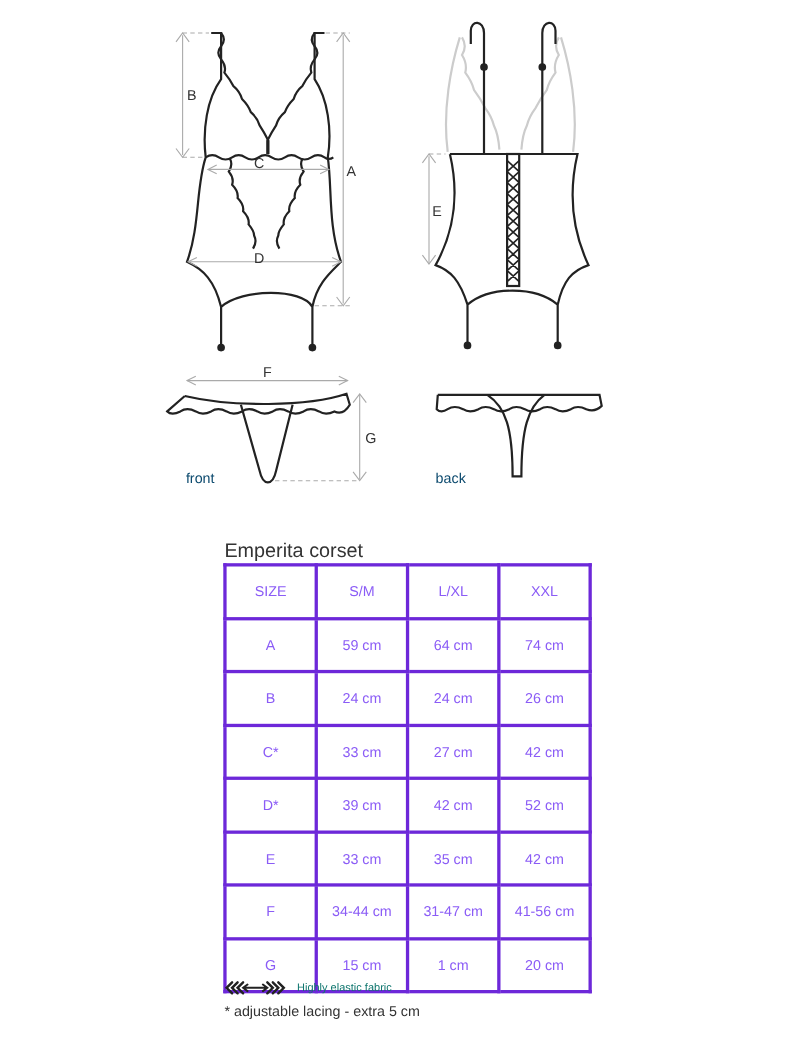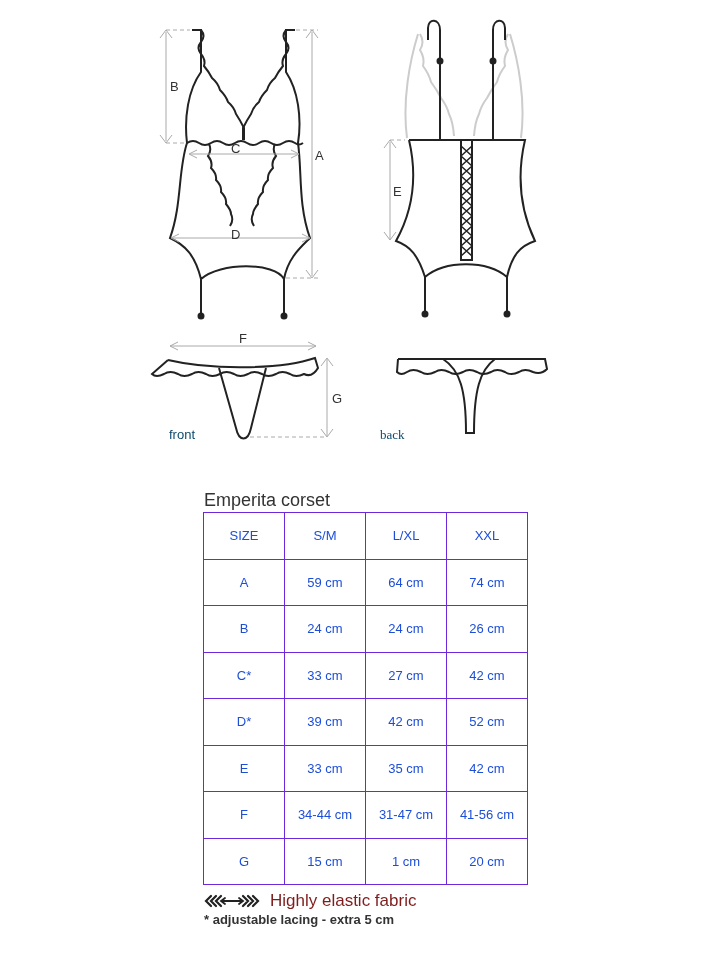--- a/index.html
+++ b/index.html
@@ -3,25 +3,25 @@
 <meta charset="utf-8">
 <style>
   html, body { margin:0; padding:0; background:#ffffff; }
   body { width:717px; height:960px; position:relative; overflow:hidden;
          font-family:"Liberation Sans", sans-serif; color:#2a2a2a; }
   svg.diagram { position:absolute; left:0; top:0; }
   .dimlabel { position:absolute; font-size:13px; color:#333; }
   .viewlabel { position:absolute; font-size:13px; color:#0c4a6e; }
   .table-title { position:absolute; left:204px; top:490px; font-size:18px; color:#333; }
   table.size { position:absolute; left:203px; top:512px; border-collapse:collapse; }
-  table.size td { width:80px; height:45.5px; border:1px solid #6d28d9; text-align:center;
-                  font-size:13px; color:#1d4ed8; padding:0; }
-  .legend1 { position:absolute; left:204px; top:891px; font-size:17px; color:#7f1d1d; display:flex; align-items:center; }
+  table.size td { width:80px; height:45.5px; border:3px solid #6d28d9; text-align:center;
+                  font-size:13px; color:#8b5cf6; padding:0; }
+  .legend1 { position:absolute; left:204px; top:891px; font-size:10px; color:#0f766e; display:flex; align-items:center; }
   .legend1 .ico { width:56px; height:14px; margin-right:10px; }
-  .legend2 { position:absolute; left:204px; top:912px; font-size:13px; color:#333;font-weight:bold; }
+  .legend2 { position:absolute; left:204px; top:912px; font-size:13px; color:#333; }
 </style>
 </head>
 <body>
 
 <svg class="diagram" width="717" height="470" viewBox="0 0 717 470">
   <defs>
     <marker id="ah" markerWidth="10" markerHeight="10" refX="0" refY="5" orient="auto" markerUnits="userSpaceOnUse">
       <path d="M8,0 L0,5 L8,10" fill="none" stroke="#aaa" stroke-width="1"></path>
     </marker>
   </defs>
@@ -103,21 +103,21 @@
 </svg>
 
 <div class="dimlabel" style="left:170px;top:79px;">B</div>
 <div class="dimlabel" style="left:315px;top:148px;">A</div>
 <div class="dimlabel" style="left:231px;top:141px;">C</div>
 <div class="dimlabel" style="left:231px;top:227px;">D</div>
 <div class="dimlabel" style="left:393px;top:184px;">E</div>
 <div class="dimlabel" style="left:239px;top:331px;">F</div>
 <div class="dimlabel" style="left:332px;top:391px;">G</div>
 <div class="viewlabel" style="left:169px;top:427px;">front</div>
-<div class="viewlabel" style="left:380px;top:427px;font-family:Liberation Serif, serif;">back</div>
+<div class="viewlabel" style="left:396px;top:427px;">back</div>
 
 <div class="table-title">Emperita corset</div>
 <table class="size">
   <tbody>
       <tr>
     <td>SIZE</td>
     <td>S/M</td>
     <td>L/XL</td>
     <td>XXL</td>
   </tr>

